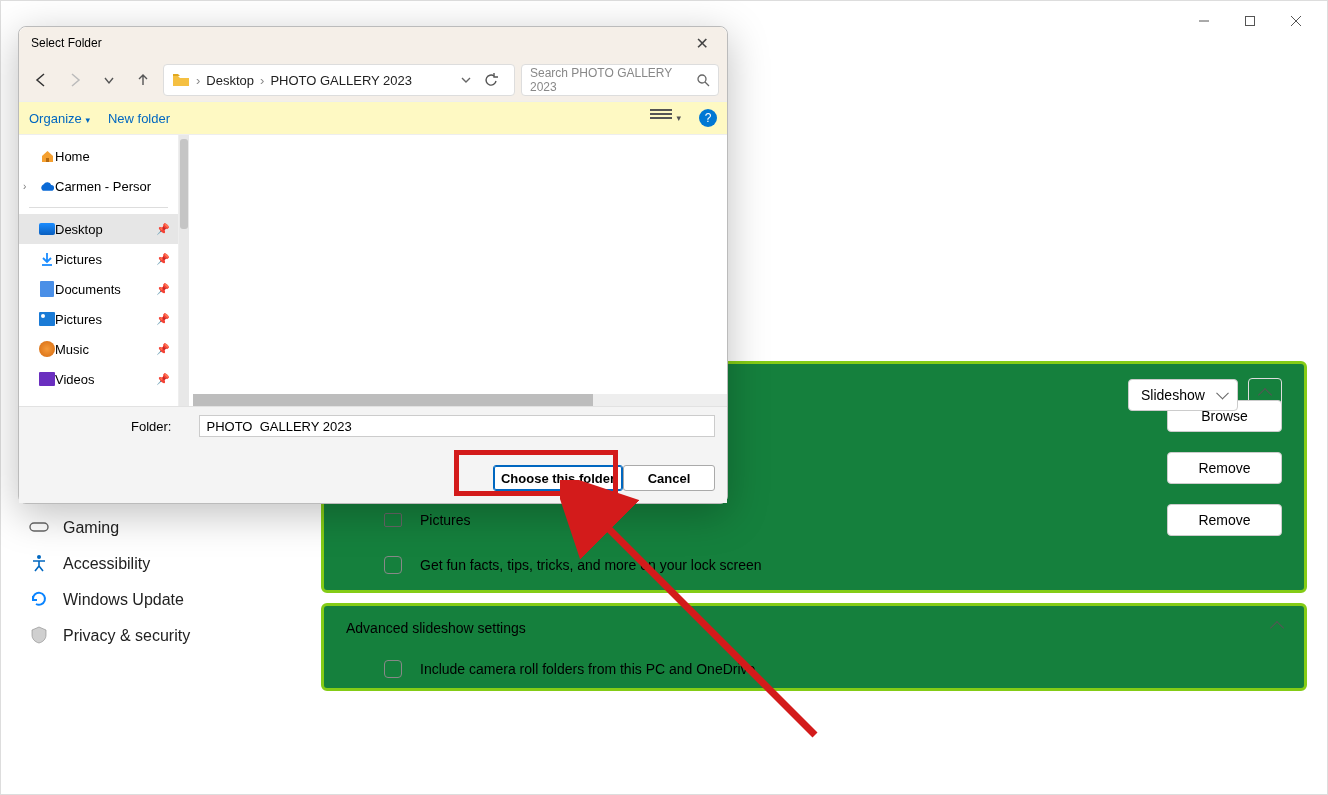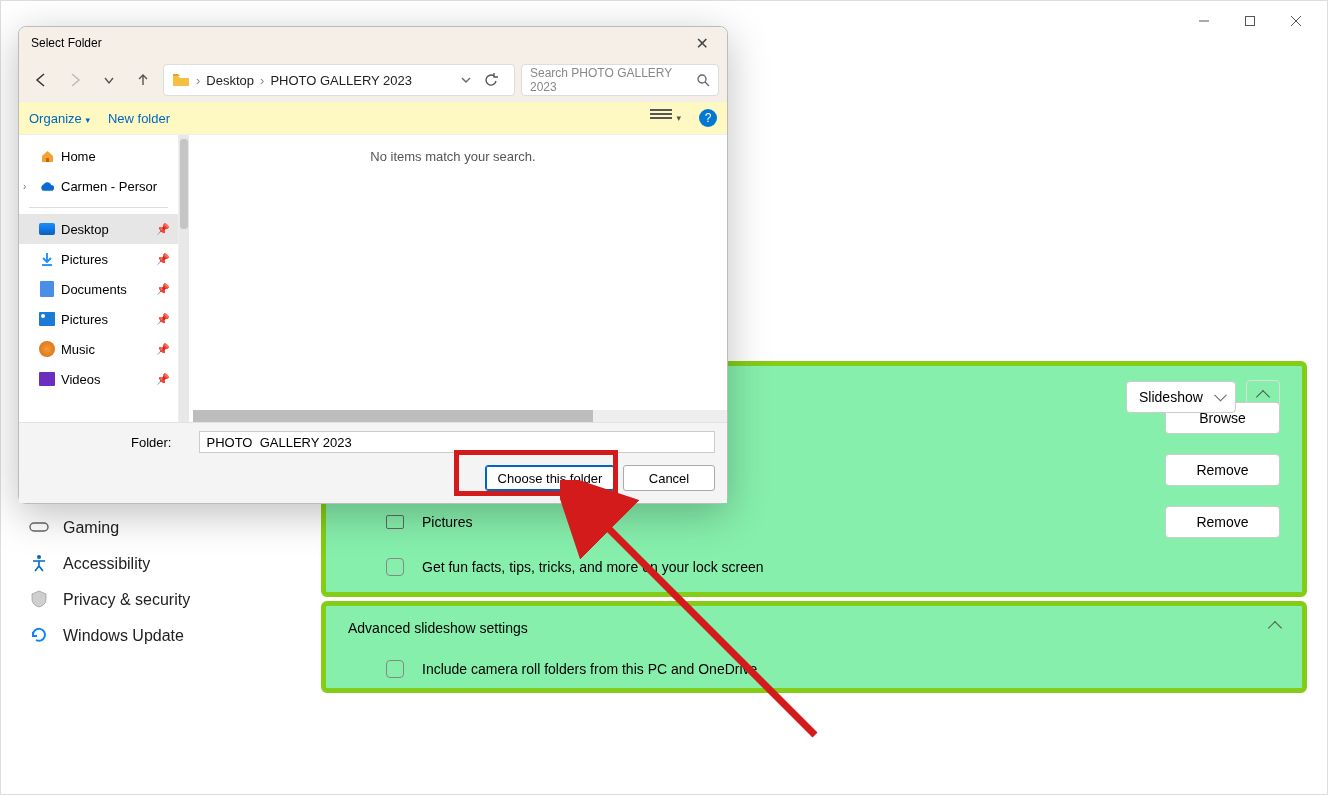--- a/index.html
+++ b/index.html
@@ -7,21 +7,21 @@
 
 
 .settings-window { position: absolute; top: 0; left: 0; width: 1328px; height: 795px; background: #fff; border: 1px solid #ddd; }
 .settings-titlebar { height: 40px; display: flex; align-items: center; justify-content: flex-end; padding-right: 8px; }
 .win-btn { width: 46px; height: 32px; display: flex; align-items: center; justify-content: center; color: #555; font-size: 12px; }
 .settings-body { display: flex; height: calc(100% - 40px); }
 .settings-sidebar { width: 300px; padding: 8px 0 0 20px; }
 .settings-sidebar-item { display: flex; align-items: flex-end; height: 36px; gap: 14px; font-size: 16px; color: #222; border-radius: 4px; padding-left: 8px; }
 .settings-sidebar-item .sicon { width: 20px; height: 20px; display: flex; align-items: center; justify-content: center; }
 .settings-main { flex: 1; padding: 0 20px; overflow: hidden; }
-.settings-panel { border: 5px solid #84cc16; border-radius: 6px; background: #86efac; margin-bottom: 4px; }
+.settings-panel { border: 3px solid #84cc16; border-radius: 6px; background: #15803d; margin-bottom: 10px; }
 .panel-header-row { display: flex; align-items: center; justify-content: space-between; padding: 14px 22px; font-size: 14px; }
 .panel-row { display: flex; align-items: center; justify-content: space-between; padding: 10px 22px 10px 52px; font-size: 14px; }
 .panel-row .left { display: flex; align-items: center; gap: 18px; }
 .panel-row.indent2 { padding-left: 60px; }
 .dropdown { border: 1px solid #ccc; border-radius: 4px; padding: 7px 28px 7px 12px; font-size: 14px; background: #fff; position: relative; min-width: 110px; }
 .dropdown::after { content:''; position:absolute; right:10px; top:50%; width:8px; height:8px; border-right:1.5px solid #666; border-bottom:1.5px solid #666; transform: translateY(-70%) rotate(45deg); }
 .btn-outline { border: 1px solid #ccc; border-radius: 4px; padding: 7px 0; font-size: 14px; background: #fff; width: 115px; text-align: center; }
 .chevron-box { width: 34px; height: 34px; display: flex; align-items: center; justify-content: center; border: 1px solid #ddd; border-radius: 4px; }
 .chev { width: 10px; height: 10px; border-right: 1.5px solid #555; border-bottom: 1.5px solid #555; transform: rotate(-135deg); }
 .folder-outline-icon { width: 18px; height: 14px; border: 1.5px solid #666; border-radius: 2px; position: relative; }
@@ -41,42 +41,42 @@
 .refresh-ico { width: 30px; display:flex; align-items:center; justify-content:center; }
 .search-box { width: 198px; height: 32px; border: 1px solid #ddd; border-radius: 4px; background: #fff; display: flex; align-items: center; padding: 0 8px; font-size: 12px; color: #888; justify-content: space-between; }
 .dlg-toolbar { height: 34px; border-top: 1px solid #eee; border-bottom: 1px solid #eee; display: flex; align-items: center; padding: 0 10px; gap: 18px; background: #fef9c3; }
 .dlg-toolbar .link { color: #0067c0; font-size: 13px; }
 .dlg-toolbar .spacer { flex: 1; }
 .view-ico { width: 22px; height: 18px; display:flex; flex-direction:column; gap:2px; }
 .view-ico span { height:2px; background:#555; }
 .help-ico { width:18px; height:18px; border-radius:50%; background:#0078d4; color:#fff; font-size:12px; display:flex; align-items:center; justify-content:center; }
 .dlg-body { flex:1; display:flex; min-height:0; }
 .dlg-tree { width: 160px; border-right: 1px solid #eee; overflow: hidden; font-size: 13px; padding: 6px 0; }
-.tree-item { display:flex; align-items:center; gap:6px; height: 30px; padding: 0 6px 0 20px; position:relative; }
+.tree-item { display:flex; align-items:center; height: 30px; padding: 0 6px 0 20px; position:relative; }
 .tree-item.sel { background: #e6e6e6; }
 .tree-item .pin { position:absolute; right:8px; color:#aaa; font-size:11px; }
 .tree-item .exp { position:absolute; left:4px; color:#777; font-size:10px; }
 .tree-hr { border:none; border-top:1px solid #ddd; margin: 6px 10px; }
 .tree-ico { width:16px; height:16px; display:inline-flex; align-items:center; justify-content:center; }
 .dlg-list { flex:1; display:flex; flex-direction:column; position:relative; }
 .list-scroll-gutter { position:absolute; left:0; top:0; width:10px; height:100%; background:#e8e8e8; }
 .list-scroll-gutter .thumb { position:absolute; left:1px; top:4px; width:8px; height:90px; background:#c5c5c5; border-radius:3px; }
 .list-head { height:28px; display:flex; align-items:center; border-bottom:1px solid #eee; font-size:12.5px; color:#444; padding-left: 28px; }
 .list-head .col { padding: 0 8px; }
 .col-name { width: 270px; position:relative; }
 .col-name .sort { position:absolute; right:12px; top:2px; font-size:9px; color:#777; }
 .col-date { width: 150px; }
 .col-type { width: 80px; }
 .empty-msg { text-align:center; color:#555; font-size:13px; margin-top: 14px; }
 .list-hscroll { position:absolute; bottom:0; left:14px; right:0; height:12px; background:#eee; }
 .list-hscroll .hthumb { height:12px; width:400px; background:#bdbdbd; }
 .dlg-footer { background:#f4f4f4; border-top:1px solid #e2e2e2; padding: 8px 12px 12px; }
 .footer-row1 { display:flex; align-items:center; gap:28px; font-size:13px; }
 .footer-row1 input { flex:1; height:22px; border:1px solid #ccc; padding:0 6px; font-size:13px; }
-.footer-row2 { display:flex; justify-content:flex-end; gap:8px; margin-top:12px; }
+.footer-row2 { display:flex; justify-content:flex-end; gap:0; margin-top:28px;font-weight:bold; }
 .dlg-btn { width:130px; height:26px; border:1px solid #aaa; border-radius:3px; background:#fff; font-size:13px; display:flex; align-items:center; justify-content:center; }
 .dlg-btn.primary { border:1px solid #0067c0; outline: 1px solid #0067c0; outline-offset: -2px; }
 .dlg-btn.cancel { width: 92px; }
 
 
 .anno-box { position:absolute; border:5px solid #d31b1b; pointer-events:none; }
 .anno-arrow { position:absolute; pointer-events:none; }
 
 
 .ic-home { color:#e06a00; }
@@ -129,34 +129,34 @@
         <span class="sicon">
             <svg width="18" height="18" viewBox="0 0 18 18">
               <circle cx="9" cy="3" r="2" fill="#0067c0"></circle>
               <path d="M3 7 L15 7 M9 7 L9 12 M9 12 L5 17 M9 12 L13 17" stroke="#0067c0" stroke-width="1.6" fill="none"></path>
             </svg>
           </span>
         <span>Accessibility</span>
       </div>
       <div class="settings-sidebar-item">
         <span class="sicon">
-            <svg width="16" height="18" viewBox="0 0 16 18">
-              <path d="M8 1 L15 4 V9 C15 13 12 16 8 17 C4 16 1 13 1 9 V4 Z" fill="#cfcfcf" stroke="#888" stroke-width="0.6"></path>
-            </svg>
-          </span>
-        <span>Privacy &amp; security</span>
-      </div>
-      <div class="settings-sidebar-item">
-        <span class="sicon">
             <svg width="18" height="18" viewBox="0 0 18 18">
               <path d="M3 9 A6 6 0 1 1 6 14" fill="none" stroke="#0a84ff" stroke-width="2"></path>
               <path d="M3 6 L3 10 L7 10" fill="none" stroke="#0a84ff" stroke-width="2"></path>
             </svg>
           </span>
         <span>Windows Update</span>
+      </div>
+      <div class="settings-sidebar-item">
+        <span class="sicon">
+            <svg width="16" height="18" viewBox="0 0 16 18">
+              <path d="M8 1 L15 4 V9 C15 13 12 16 8 17 C4 16 1 13 1 9 V4 Z" fill="#cfcfcf" stroke="#888" stroke-width="0.6"></path>
+            </svg>
+          </span>
+        <span>Privacy &amp; security</span>
       </div>
     </div>
 
     <div class="settings-main">
       <div style="height:320px"></div>
       <div class="settings-panel">
         <div class="panel-header-row">
           <span></span>
           <div style="display:flex; gap:10px; align-items:center;">
             <div class="dropdown"><span>Slideshow</span></div>
@@ -345,21 +345,20 @@
             <span class="ic-video"></span>
           </span>
           <span>Videos</span>
           <span class="pin">📌</span>
         </div>
     </div>
     <div class="dlg-list">
       <div class="list-scroll-gutter">
           <div class="thumb"></div>
         </div>
-      <div class="empty-msg">No items match your search.</div>
       <div class="list-hscroll">
           <div class="hthumb"></div>
         </div>
     </div>
   </div>
   <div class="dlg-footer">
     <div class="footer-row1">
       <span style="padding-left:100px;">Folder:</span>
       <input type="text" value="PHOTO  GALLERY 2023" style="">
     </div>

